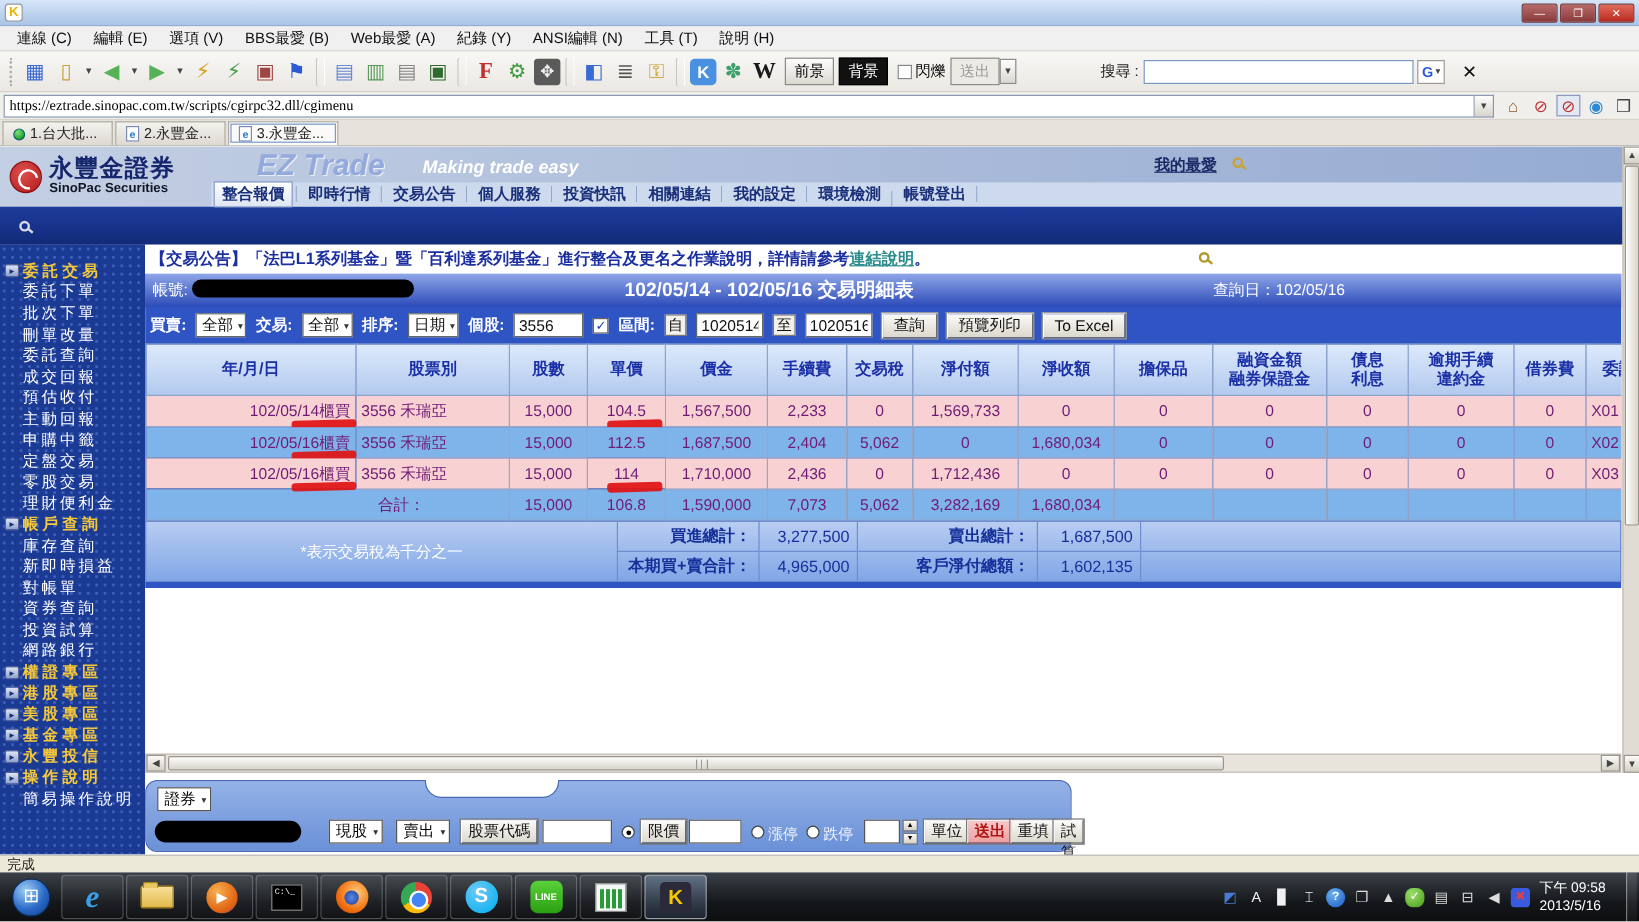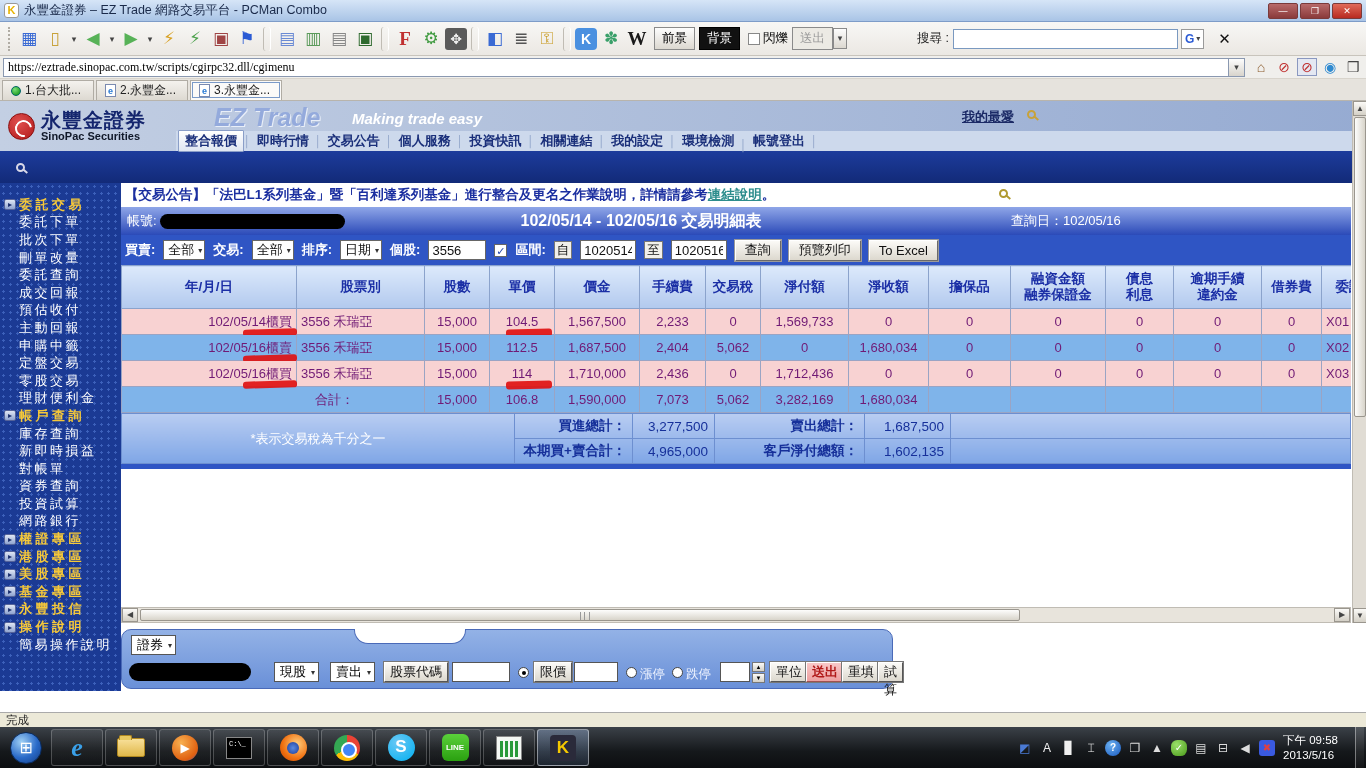--- a/index.html
+++ b/index.html
@@ -92,21 +92,21 @@
 
 
 .main{flex:1;position:relative;background:#fff}
 .announce{height:24px;display:flex;align-items:center;font-size:13.5px;font-weight:bold;color:#1b2fa0;padding-left:4px;position:relative;background:#fff}
 .ann-link{color:#2d8d8d;text-decoration:underline;cursor:pointer}
 .ann-lens{position:absolute;left:878px;top:6px;border-color:#b09a30}
 .ann-lens::after{background:#b09a30}
 
 .report{background:#2f55c4;padding-bottom:5px;width:1230px}
 .rpt-head{height:28px;background:linear-gradient(#8fa6e8,#2b4ab8);display:flex;align-items:center;color:#fff}
-.acct{width:230px;display:flex;align-items:center;padding-left:6px;font-size:13px;gap:3px}
+.acct{width:230px;display:flex;align-items:flex-start;padding-left:6px;font-size:13px;gap:3px}
 .redact{width:185px;height:15px;background:#000;border-radius:8px}
 .rpt-title{flex:1;text-align:center;font-size:16px;font-weight:bold}
 .rpt-date{width:420px;font-size:13px;padding-left:80px}
 .rpt-filter{height:30px;display:flex;align-items:center;gap:8px;padding-left:4px;color:#fff;font-weight:bold;font-size:13px}
 .sel{background:#fff;border:1px solid #666;height:20px;display:inline-flex;align-items:center;padding:0 2px 0 4px;color:#111;font-weight:normal;gap:4px;cursor:pointer}
 .sel b{font-size:8px;color:#333}
 .f-input{background:#fff;border:1px solid #666;height:20px;width:58px;font-size:13px;color:#111;padding:0 3px;font-weight:normal}
 .f-input.narrow{width:56px}
 .f-chk{width:13px;height:13px;background:#fff;border:1px solid #666;color:#2244aa;font-size:11px;line-height:12px;text-align:center;font-weight:bold;cursor:pointer}
 .mini-box{background:#f2f0ea;border:1px solid #777;height:18px;padding:0 2px;color:#111;font-weight:normal;font-size:12.5px;line-height:16px}
@@ -193,29 +193,40 @@
 .clock{color:#fff;font-size:11.5px;line-height:1.3;text-align:left;width:68px;margin-left:4px}
 .show-desktop{width:9px;height:41px;border-left:1px solid rgba(255,255,255,.4);background:linear-gradient(rgba(255,255,255,.12),rgba(255,255,255,.03));margin-left:4px}
 </style>
 </head>
 <body>
 
 <div class="window">
 
   <div class="titlebar">
     <span class="tb-appicon">K</span>
-    <span class="tb-title">永豐金證券 – EZ Trade 網路交易平台 - PCMan Combo</span>
     <span class="wbtns">
 
     <span class="wbtn">—</span>
         <span class="wbtn">❐</span>
         <span class="wbtn close">✕</span>
       </span>
   </div>
 
+  <div class="menubar">
+
+  <span class="menu-item">連線 (C)</span>
+      <span class="menu-item">編輯 (E)</span>
+      <span class="menu-item">選項 (V)</span>
+      <span class="menu-item">BBS最愛 (B)</span>
+      <span class="menu-item">Web最愛 (A)</span>
+      <span class="menu-item">紀錄 (Y)</span>
+      <span class="menu-item">ANSI編輯 (N)</span>
+      <span class="menu-item">工具 (T)</span>
+      <span class="menu-item">說明 (H)</span>
+    </div>
 
   <div class="toolbar">
     <div class="grip"></div>
     <div class="ticons">
 
     <span class="ticon" style="color: rgb(58, 106, 212);">▦</span>
         <span class="ticon" style="color: rgb(200, 162, 58);">▯</span>
         <span class="ticon arr" style="color: rgb(68, 68, 68);">▾</span>
         <span class="ticon" style="color: rgb(87, 178, 87);">◀</span>
         <span class="ticon arr" style="color: rgb(68, 68, 68);">▾</span>

